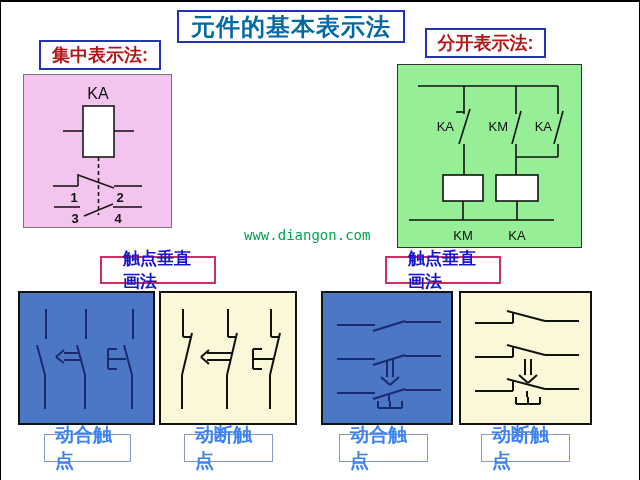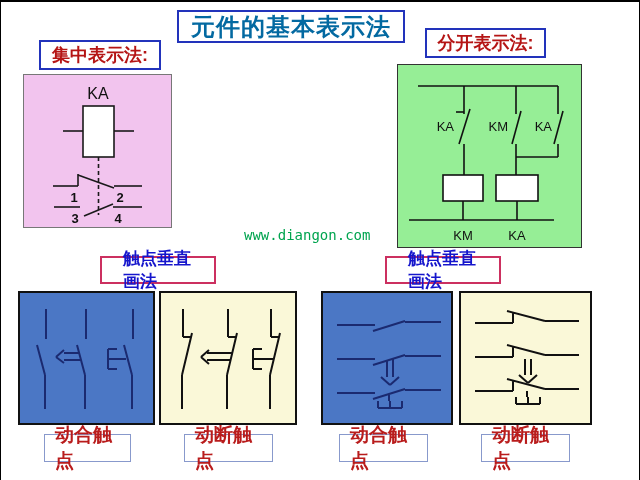--- a/index.html
+++ b/index.html
@@ -17,21 +17,21 @@
   #watermark{position:absolute;left:243px;top:225px;z-index:5;color:#00a44f;
              font-family:"DejaVu Sans Mono",monospace;font-size:14px;}
   .method-label{border:2px solid #cc3060;color:#1515cc;font-size:17px;font-weight:bold;padding:1px 21px;}
   #vertical-label{left:99px;top:254px;width:116px;height:28px;}
   #horizontal-label{left:384px;top:254px;width:116px;height:28px;}
   .sym-panel{top:289px;height:134px;border:2px solid #111;}
   #blue-panel-v{left:17px;width:137px;background:#4b77c5;}
   #cream-panel-v{left:158px;width:138px;background:#faf8d8;}
   #blue-panel-h{left:320px;width:132px;background:#4b77c5;}
   #cream-panel-h{left:458px;width:133px;background:#faf8d8;}
-  .caption{top:432px;height:28px;border:1px solid #8899cc;color:#b91c1c;font-size:19px;font-weight:bold;padding:0 10px;}
+  .caption{top:432px;height:28px;border:1px solid #8899cc;color:#3b82f6;font-size:19px;font-weight:bold;padding:0 10px;}
   #caption-1{left:43px;width:87px;}  #caption-2{left:183px;width:89px;}
   #caption-3{left:338px;width:89px;} #caption-4{left:480px;width:89px;}
   svg{display:block;}
   svg text{font-family:"Liberation Sans",sans-serif;fill:#111;}
 </style>
 </head>
 <body>
 
 <div id="page">
 

